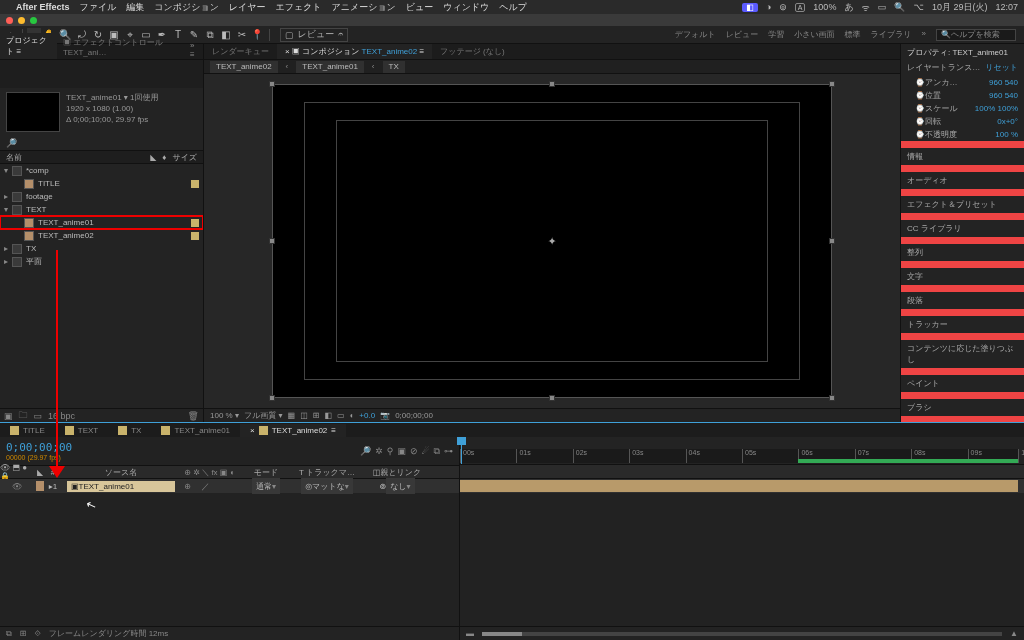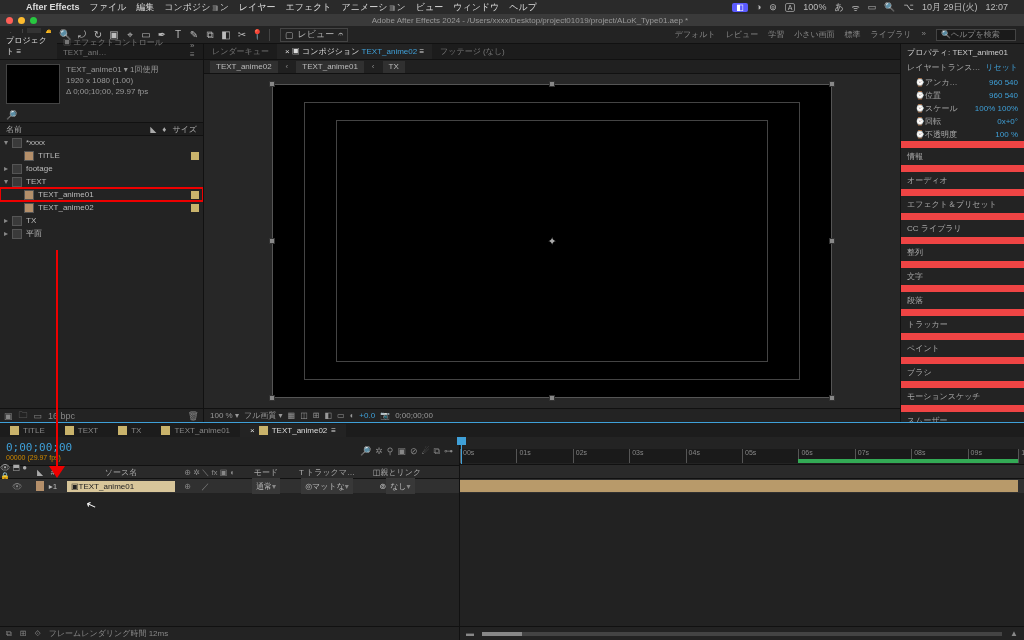--- a/index.html
+++ b/index.html
@@ -1,38 +1,38 @@
 <!DOCTYPE html>
 <html><head>
 <meta charset="utf-8">
 <style>
   * { box-sizing: border-box; margin: 0; padding: 0; font-family: "Helvetica Neue", Arial, sans-serif; }
   body { width: 1024px; height: 640px; background: #1e1e1e; color: #ccc; font-size: 9px; overflow: hidden; position: relative; }
   
-  .mac-menubar { height: 14px; background: #2a2a2a; display: flex; align-items: center; padding: 0 16px; gap: 10px; font-size: 9px; color: #ddd; }
+  .mac-menubar { height: 14px; background: #2a2a2a; display: flex; align-items: center; padding: 0 6px; gap: 10px; font-size: 9px; color: #ddd; }
   .mac-menubar .apple { font-size: 10px; }
   .mac-menubar .right { margin-left: auto; display: flex; align-items: center; gap: 8px; color: #bbb; }
   .mac-menubar .right .pill { background: #5b5bff; color: #fff; padding: 0 4px; border-radius: 2px; font-size: 8px; }
   .mac-menubar .right .box { border: 1px solid #888; padding: 0 2px; border-radius: 2px; font-size: 7px; }
   
   .winbar { height: 12px; background: #3a3a3a; display: flex; align-items: center; padding: 0 6px; gap: 5px; }
   .winbar .dot { width: 7px; height: 7px; border-radius: 50%; }
   .winbar .title { flex: 1; text-align: center; color: #999; font-size: 8px; white-space: nowrap; overflow: hidden; }
   
   .toolbar { height: 18px; background: #232323; border-bottom: 1px solid #111; display: flex; align-items: center; padding: 0 4px; gap: 2px; }
   .toolbar .ico { width: 14px; height: 14px; display: inline-flex; align-items: center; justify-content: center; color: #bbb; font-size: 10px; }
   .toolbar .ico.active { background: #333; color: #fff; }
   .toolbar .sep { width: 1px; height: 12px; background: #444; margin: 0 2px; }
   .toolbar .snap { display: flex; align-items: center; gap: 4px; color: #aaa; margin-left: 6px; border:1px solid #444; padding:0 4px; height:14px;}
   .toolbar .right-tabs { margin-left: auto; display: flex; gap: 10px; color: #888; font-size: 8px; padding-right: 4px;}
   .toolbar .right-tabs span { cursor: default; }
   .toolbar .search { width: 80px; height: 12px; background: #1a1a1a; border: 1px solid #444; display:flex; align-items:center; padding:0 4px; color:#888;}
   
   .main { display: flex; height: 378px; }
-  .col-left { width: 204px; display: flex; flex-direction: column; border-right: 1px solid #111; }
+  .col-left { width: 204px; display: flex; flex-direction: column; border-right: 1px solid #111; gap: 28px; }
   .col-mid  { flex: 1; display: flex; flex-direction: column; }
   .col-right{ width: 124px; background: #232323; border-left: 1px solid #111; overflow: hidden;}
   
   .panel-tabs { height: 16px; display: flex; align-items: flex-end; background: #1c1c1c; border-bottom: 1px solid #111; font-size: 8px;}
   .panel-tabs .tab { padding: 2px 6px; color: #777; }
   .panel-tabs .tab.active { background: #232323; color: #ddd; }
   .panel-tabs .menu { margin-left:auto; padding:0 4px; color:#888;}
   .panel-body { background: #232323; flex: 1; display:flex; flex-direction:column;}
   .comp-info { padding: 4px 6px; display: flex; gap: 6px; }
   .comp-thumb { width: 54px; height: 40px; background: #000; border: 1px solid #444; }
@@ -149,21 +149,20 @@
     <span>⌥</span>
     <span>10月 29日(火)</span>
     <span>12:07</span>
   </div>
 </div>
 
 <div class="winbar">
   <span class="dot" style="background:#ff5f57"></span>
   <span class="dot" style="background:#febc2e"></span>
   <span class="dot" style="background:#28c840"></span>
-  <span class="title">Adobe After Effects 2024 - /Users/xxxx/Desktop/project01019/project/ALoK_Type01.aep *</span>
 </div>
 
 <div class="toolbar">
   <span class="ico">⌂</span>
   <span class="sep"></span>
   <span class="ico active">▸</span>
   <span class="ico">✋</span>
   <span class="ico">🔍</span>
   <span class="ico">⤾</span>
   <span class="ico">↻</span>
@@ -214,21 +213,21 @@
         <span class="r">
             <span>◣</span>
             <span>♦</span>
             <span>サイズ</span>
           </span>
       </div>
       <div class="proj-tree">
         <div class="tree-row">
             <span class="twisty">▾</span>
             <span class="sw folder"></span>
-            <span>*xxxx</span>
+            <span>*comp</span>
           </div>
         <div class="tree-row indent1">
             <span class="twisty"></span>
             <span class="sw comp"></span>
             <span>TITLE</span>
             <span class="tag"></span>
           </div>
         <div class="tree-row">
             <span class="twisty">▸</span>
             <span class="sw folder"></span>
@@ -346,20 +345,21 @@
         <span class="v">100 %</span>
       </div>
     <div class="right-sec">情報</div>
     <div class="right-sec">オーディオ</div>
     <div class="right-sec">エフェクト＆プリセット</div>
     <div class="right-sec">CC ライブラリ</div>
     <div class="right-sec">整列</div>
     <div class="right-sec">文字</div>
     <div class="right-sec">段落</div>
     <div class="right-sec">トラッカー</div>
+    <div class="right-sec">コンテンツに応じた塗りつぶし</div>
     <div class="right-sec">ペイント</div>
     <div class="right-sec">ブラシ</div>
     <div class="right-sec">モーションスケッチ</div>
     <div class="right-sec">スムーザー</div>
     <div class="right-sec">ウィグラー</div>
     <div class="right-sec">ライブラリ</div>
   </div>
 </div>
 
 <div class="timeline">

